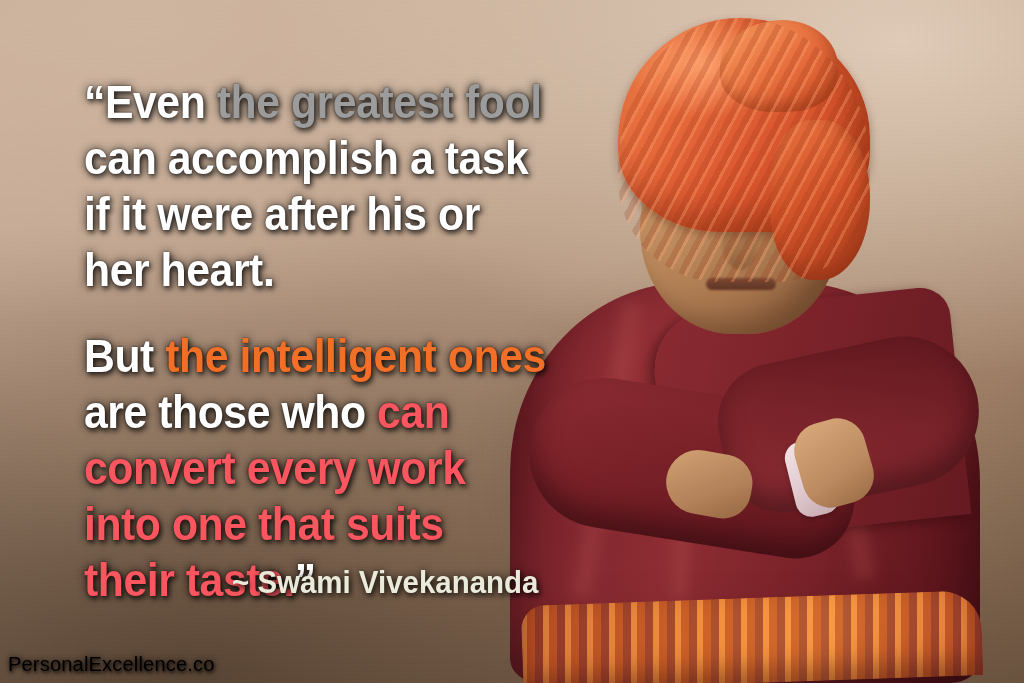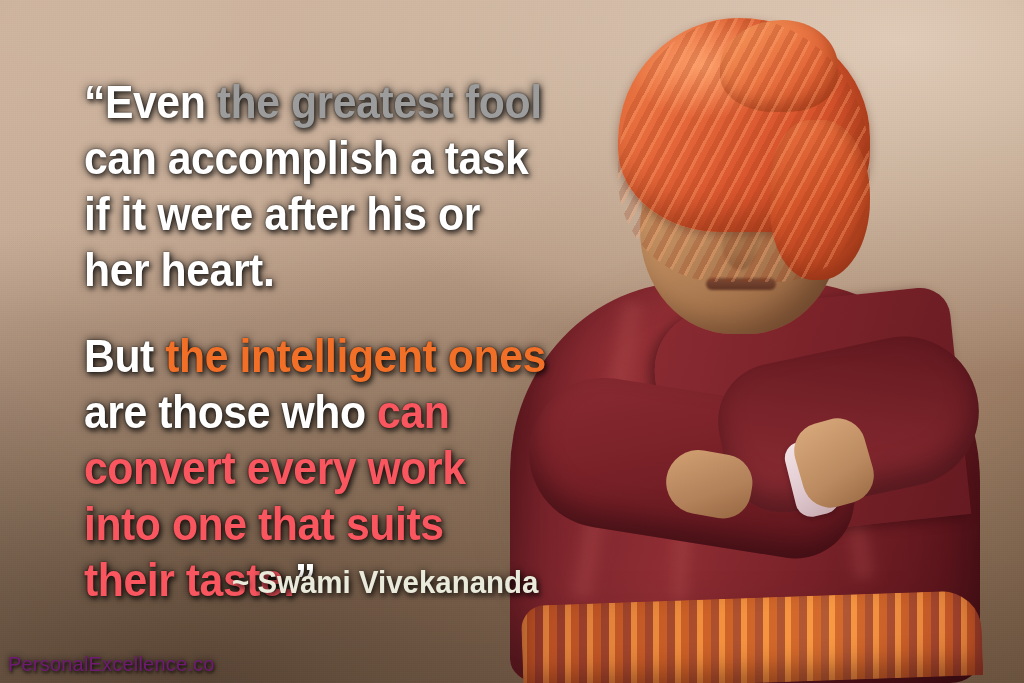--- a/index.html
+++ b/index.html
@@ -310,21 +310,21 @@
   }
 
   .watermark {
     position: absolute;
     left: 8px;
     top: 652px;
     font-family: "Liberation Sans", sans-serif;
     font-weight: 400;
     font-size: 20px;
     line-height: 24px;
-    color: #701a75;
+    color: #000000;
     letter-spacing: .2px;
     white-space: nowrap;
     text-shadow: 0 0 6px rgba(0,0,0,.85), 1px 2px 3px rgba(0,0,0,.7);
   }
 </style>
 </head>
 <body>
 
 <div id="stage">
 

